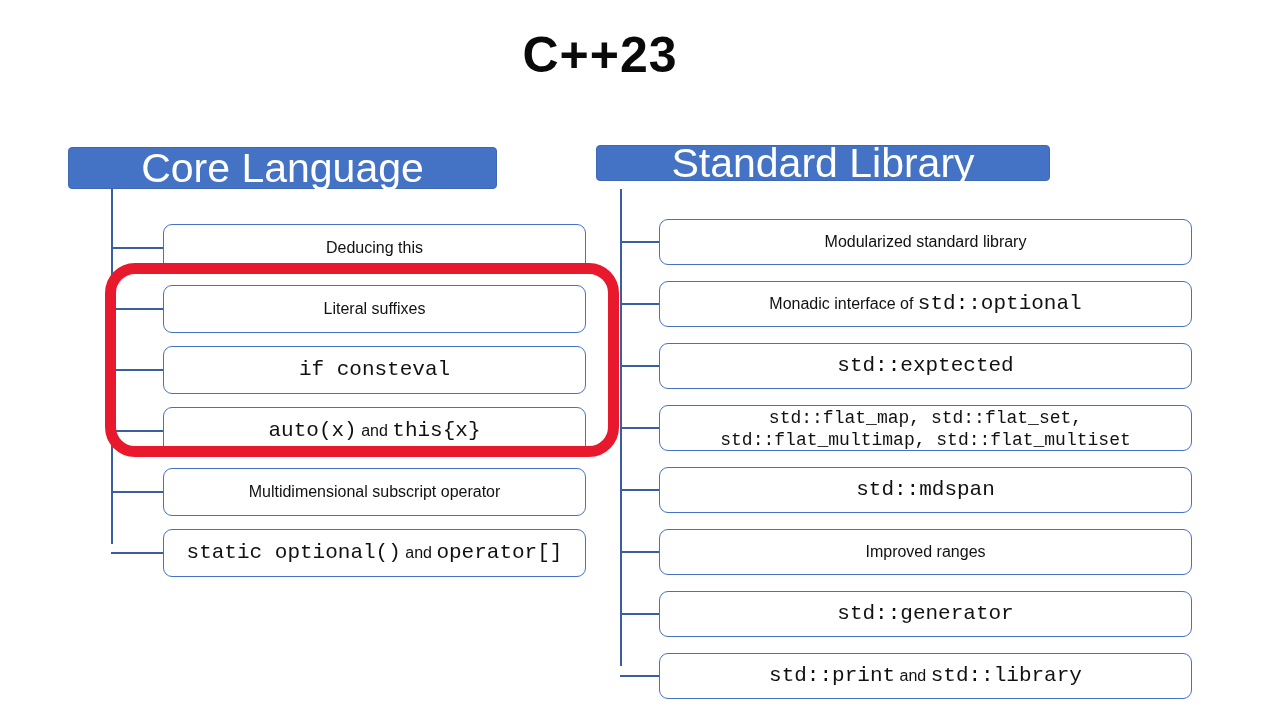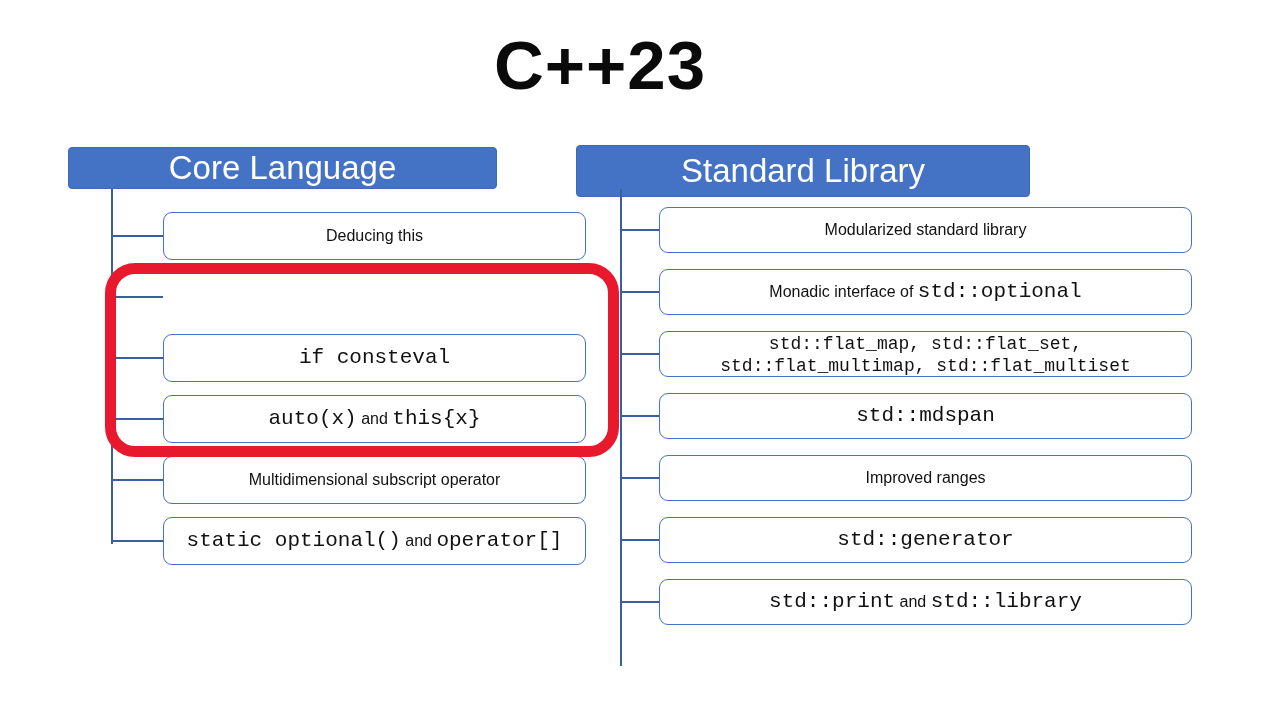--- a/index.html
+++ b/index.html
@@ -8,47 +8,47 @@
     width:1280px;height:720px;
     background:#ffffff;
     overflow:hidden;
     font-family:"Liberation Sans", sans-serif;
   }
   .slide-title{
     position:absolute;
     left:0;top:26px;width:1200px;
     margin:0;
     text-align:center;
-    font-size:69px;
+    font-size:50px;
     font-weight:bold;
     letter-spacing:1px;
     color:#0a0a0a;
     font-family:"Liberation Sans", sans-serif;
   }
   .col-header{
     position:absolute;
     background:#4472c4;
     color:#ffffff;
     border:1px solid #3f68b4;
     border-radius:4px;
     display:flex;align-items:center;justify-content:center;
-    font-size:33px;
+    font-size:41px;
     font-weight:400;
     box-sizing:border-box;
   }
   .core .col-header{left:68px;top:147px;width:429px;height:42px;}
-  .std  .col-header{left:576px;top:145px;width:454px;height:52px;}
+  .std  .col-header{left:596px;top:145px;width:454px;height:36px;}
   .trunk{
     position:absolute;
     width:2px;
     background:#3a5fa0;
   }
   .core .trunk{left:111px;top:189px;height:355px;}
   .std  .trunk{left:620px;top:189px;height:477px;}
-  .items{position:absolute;display:flex;flex-direction:column;}
+  .items{position:absolute;display:flex;flex-direction:column;margin-top:12px;}
   .core .items{left:111px;top:212px;gap:13px;}
   .std  .items{left:620px;top:207px;gap:16px;}
   .row{display:flex;align-items:center;}
   .core .row{height:48px;}
   .std  .row{height:46px;}
   .branch{height:2px;background:#3a5fa0;flex:none;}
   .core .branch{width:52px;}
   .std  .branch{width:39px;}
   .box{
     flex:none;
@@ -93,20 +93,23 @@
     <div class="trunk"></div>
     <div class="items">
         <div class="row">
           <div class="branch"></div>
           <div class="box">
             <span class="sans">Deducing this</span>
           </div>
         </div>
         <div class="row">
           <div class="branch"></div>
+          <div class="box">
+            <span class="sans">Literal suffixes</span>
+          </div>
         </div>
         <div class="row">
           <div class="branch"></div>
           <div class="box">
             <span class="mono">if consteval</span>
           </div>
         </div>
         <div class="row">
           <div class="branch"></div>
           <div class="box">
@@ -144,20 +147,26 @@
         </div>
         <div class="row">
           <div class="branch"></div>
           <div class="box">
             <span class="sans">Monadic interface of </span>
             <span class="mono">std::optional</span>
           </div>
         </div>
         <div class="row">
           <div class="branch"></div>
+          <div class="box">
+            <span class="mono">std::exptected</span>
+          </div>
+        </div>
+        <div class="row">
+          <div class="branch"></div>
           <div class="box small">
             <span class="mono">std::flat_map, std::flat_set,</span>
             <span class="line-break"></span>
             <span class="mono">std::flat_multimap, std::flat_multiset</span>
           </div>
         </div>
         <div class="row">
           <div class="branch"></div>
           <div class="box">
             <span class="mono">std::mdspan</span>

